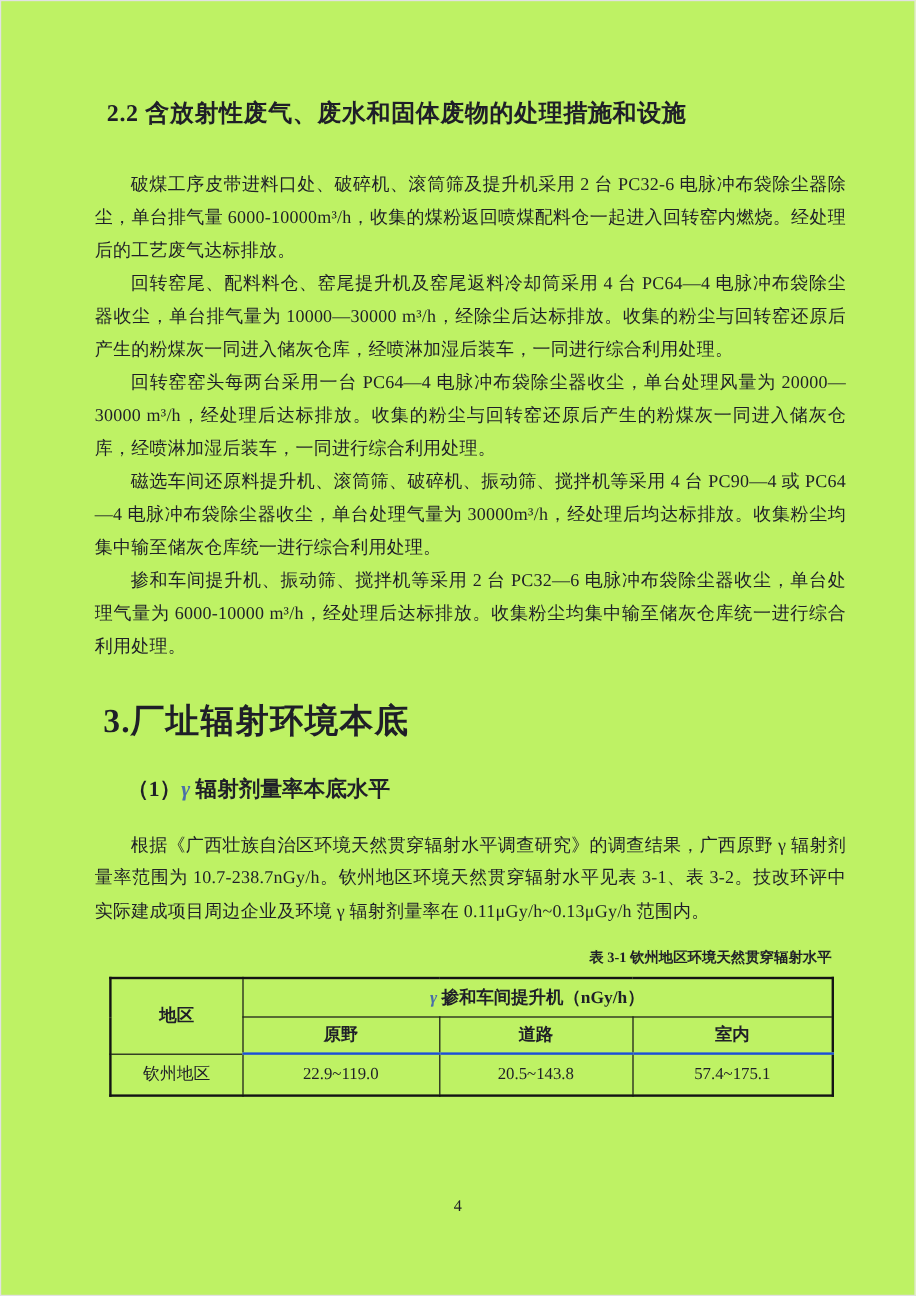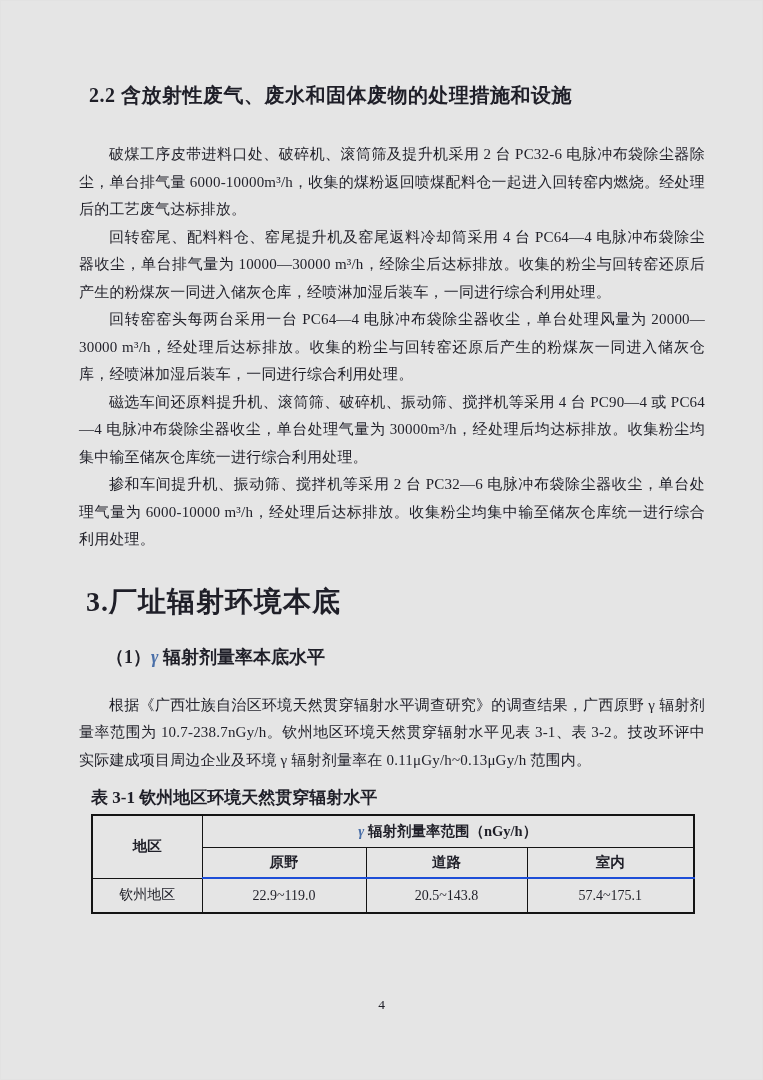--- a/index.html
+++ b/index.html
@@ -5,21 +5,21 @@
   html, body {
     margin: 0;
     padding: 0;
     background: #ffffff;
   }
   .page {
     position: relative;
     width: 763px;
     height: 1080px;
     margin: 0 auto;
-    background: #e5e5e5;
+    background: #bef264;
     border: 1px solid #e2e2e2;
     box-sizing: border-box;
     overflow: hidden;
     font-family: "Liberation Serif", serif;
     color: #1f1f28;
   }
   .content {
     padding: 80px 57px 0 78px;
   }
   .h-sec22 {
@@ -57,22 +57,22 @@
     color: #4a6fa8;
     font-style: italic;
     font-weight: bold;
   }
   .sec3-para {
     margin-top: 24px;
   }
   .table-caption {
     width: 602px;
     margin: 14px 0 0 12px;
-    text-align: left;
-    font-size: 17px;
+    text-align: right;
+    font-size: 12px;
     font-weight: bold;
     line-height: 20px;
   }
   table.rad-table {
     border-collapse: collapse;
     table-layout: fixed;
     width: 602px;
     margin: 6px 0 0 12px;
     border: 2px solid #141414;
   }
@@ -134,21 +134,21 @@
     <table class="rad-table">
       <colgroup>
         <col style="width:110px">
         <col style="width:164px">
         <col style="width:161px">
         <col style="width:167px">
       </colgroup>
       <tbody>
         <tr class="range-row">
           <th class="region-th" rowspan="2">地区</th>
-          <th colspan="3"><span class="gamma">γ</span><span> 辐射剂量率范围（nGy/h）</span></th>
+          <th colspan="3"><span class="gamma">γ</span><span> 掺和车间提升机（nGy/h）</span></th>
         </tr>
         <tr class="subhead-row">
           <th>原野</th>
           <th>道路</th>
           <th>室内</th>
         </tr>
         <tr class="data-row">
           <td>钦州地区</td>
           <td>22.9~119.0</td>
           <td>20.5~143.8</td>

